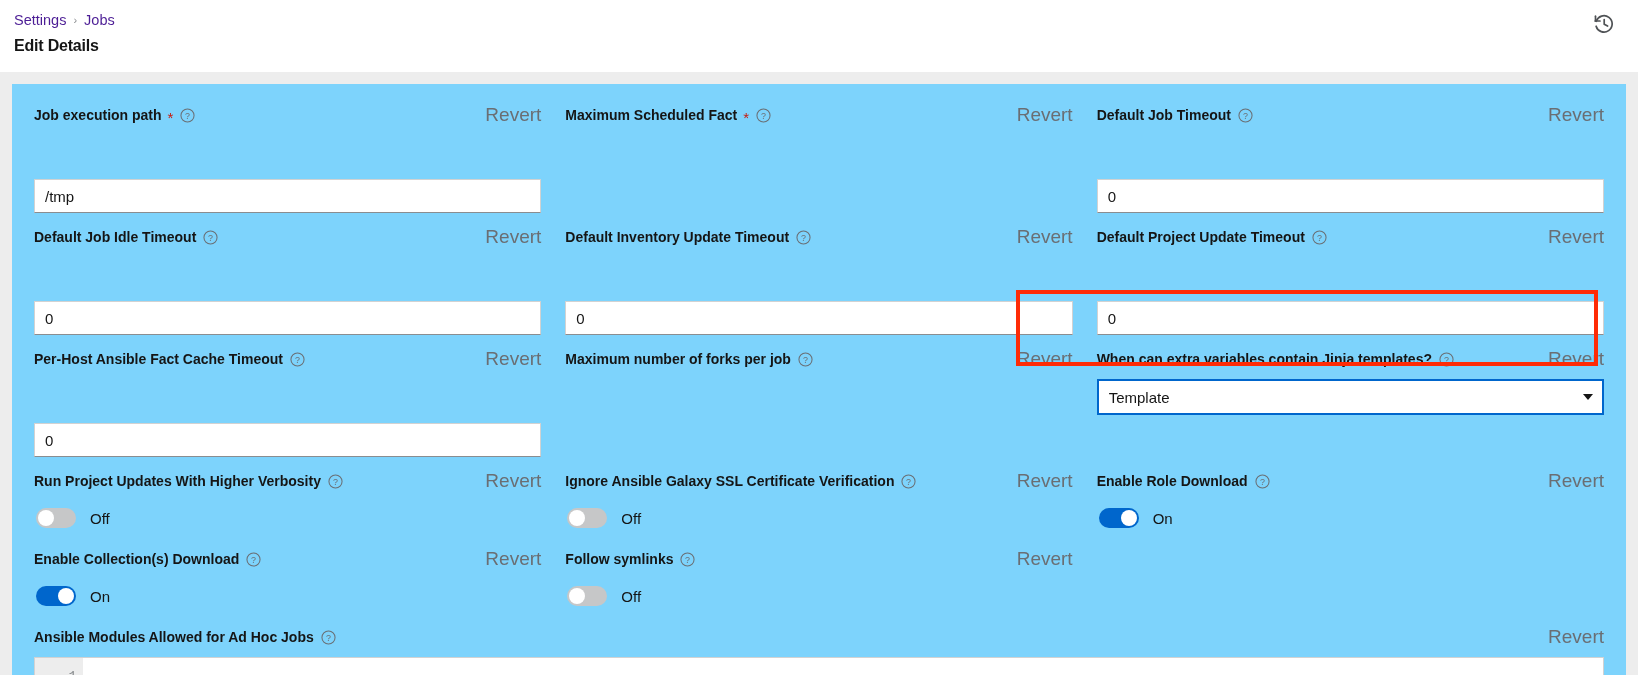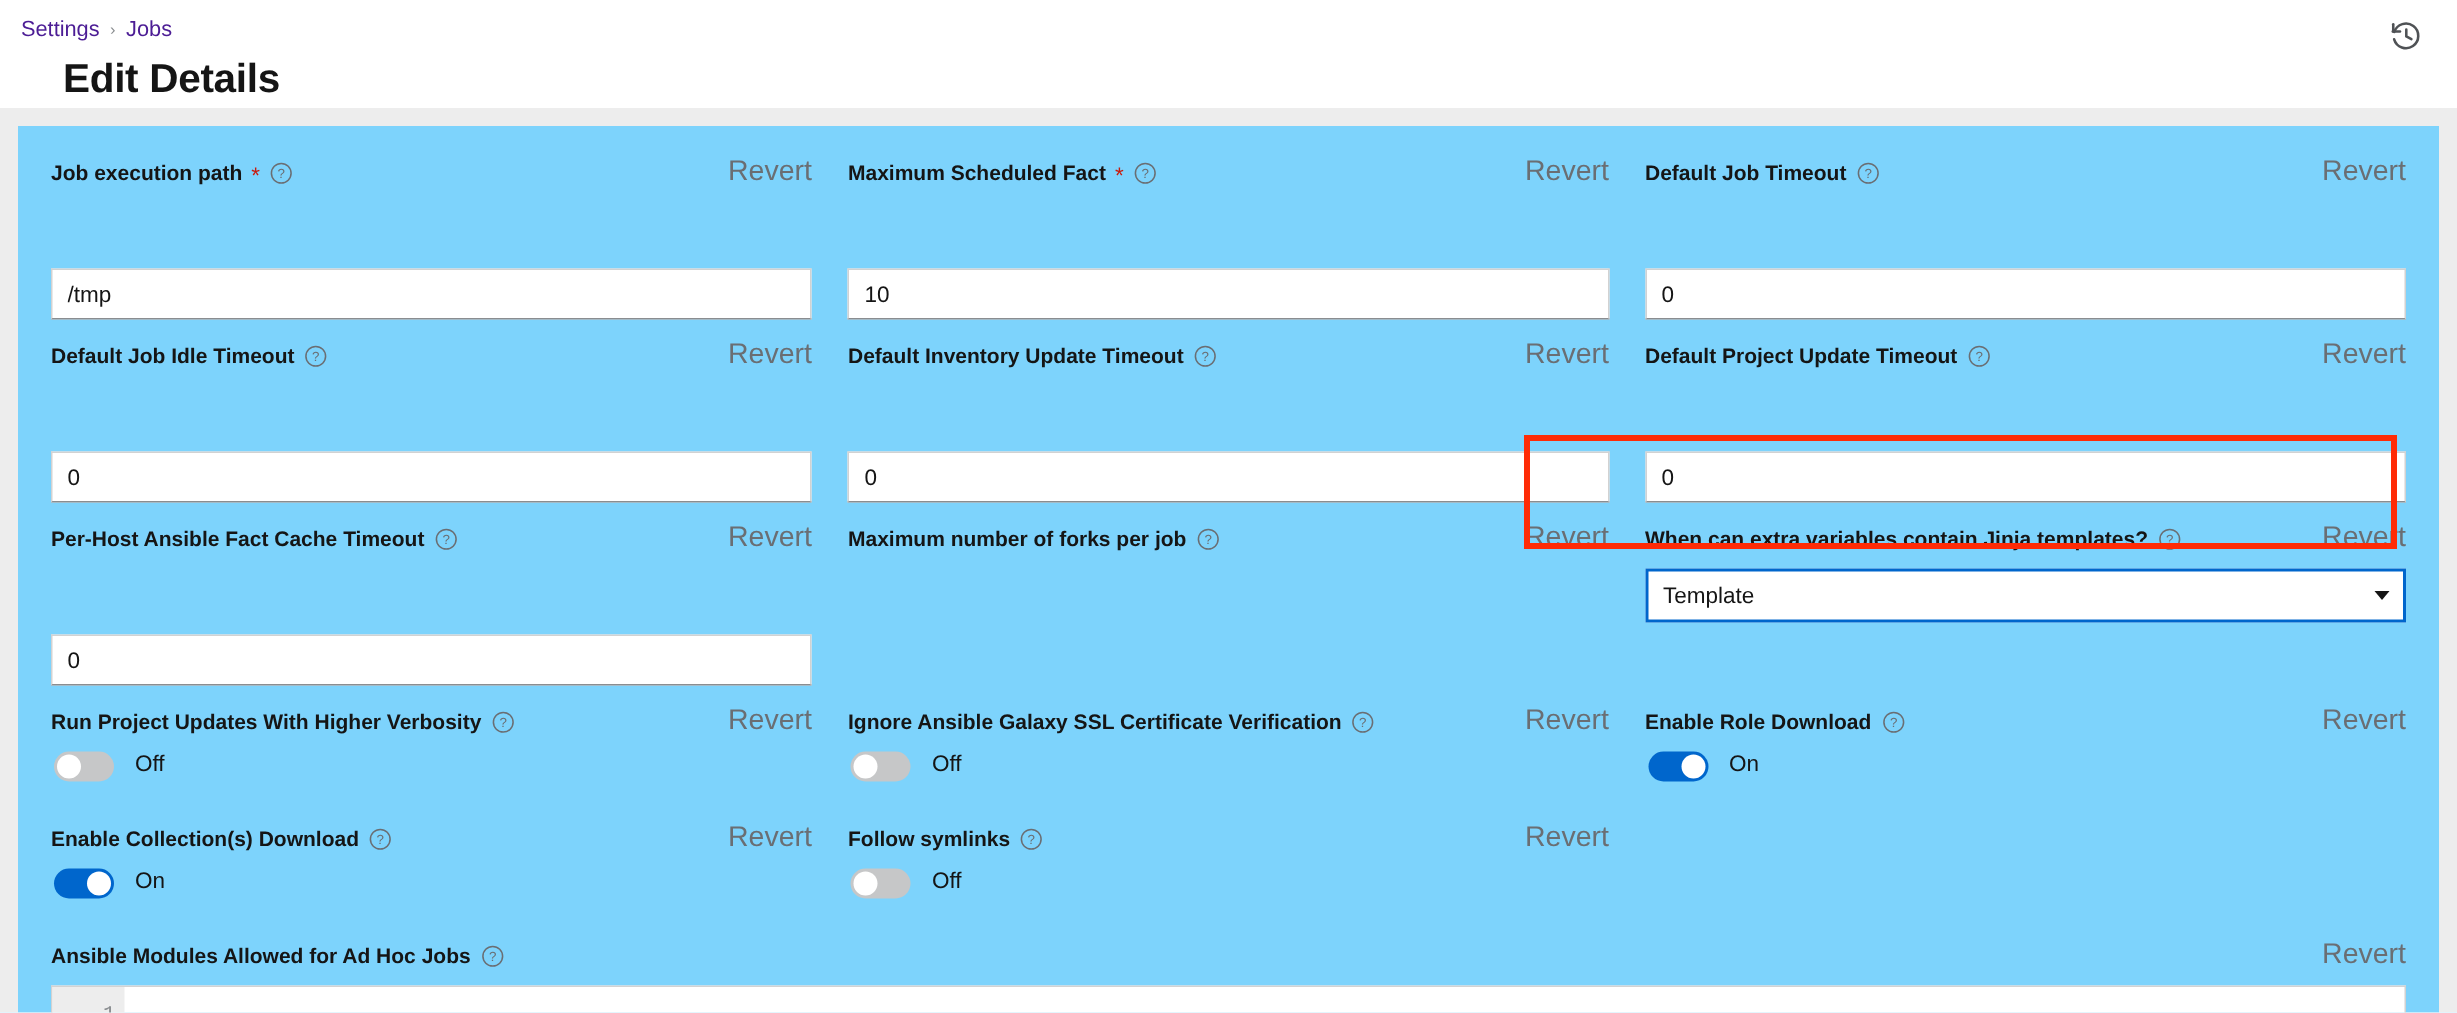--- a/index.html
+++ b/index.html
@@ -30,26 +30,25 @@
     cursor: pointer;
   }
   .breadcrumb .sep {
     color: #8a8d90;
     font-size: 11px;
     padding: 0 7px;
     position: relative;
     top: -1px;
   }
   .page-title {
-    font-size: 27px;
+    font-size: 16px;
     font-weight: 600;
     color: #151515;
     letter-spacing: -0.2px;
     margin-top: 6px;
-    margin-left: 28px;
   }
   .history-icon {
     position: absolute;
     right: 22px;
     top: 12px;
     width: 24px; height: 24px;
     cursor: pointer;
   }
 
   
@@ -153,20 +152,21 @@
     width: 0; height: 0;
     border-left: 5.5px solid transparent;
     border-right: 5.5px solid transparent;
     border-top: 6px solid #151515;
     pointer-events: none;
   }
 
   
   .switch-row {
     display: flex;
+    align-items: center;
     height: 34px;
     padding-left: 2px;
   }
   .switch {
     width: 40px; height: 20px;
     border-radius: 10px;
     background: #c6c7c8;
     position: relative;
     cursor: pointer;
     flex: 0 0 auto;
@@ -289,21 +289,20 @@
             <span class="req-star">*</span>
             <span class="help-icon">
               <svg width="15" height="15" viewBox="0 0 16 16">
                   <circle cx="8" cy="8" r="7" fill="none" stroke="#6a6e73" stroke-width="1.1"></circle>
                   <text x="8" y="11.6" font-size="9.5" text-anchor="middle" fill="#6a6e73" font-family="Liberation Sans, sans-serif">?</text>
                 </svg>
             </span>
           </span>
           <span class="revert-link">Revert</span>
         </div>
-        <input class="text-input" value="10" style="">
       </div>
 
       <div class="field">
         <div class="field-head">
           <span class="label-wrap">
             <span class="field-label">Default Job Timeout</span>
             <span class="help-icon">
               <svg width="15" height="15" viewBox="0 0 16 16">
                   <circle cx="8" cy="8" r="7" fill="none" stroke="#6a6e73" stroke-width="1.1"></circle>
                   <text x="8" y="11.6" font-size="9.5" text-anchor="middle" fill="#6a6e73" font-family="Liberation Sans, sans-serif">?</text>

